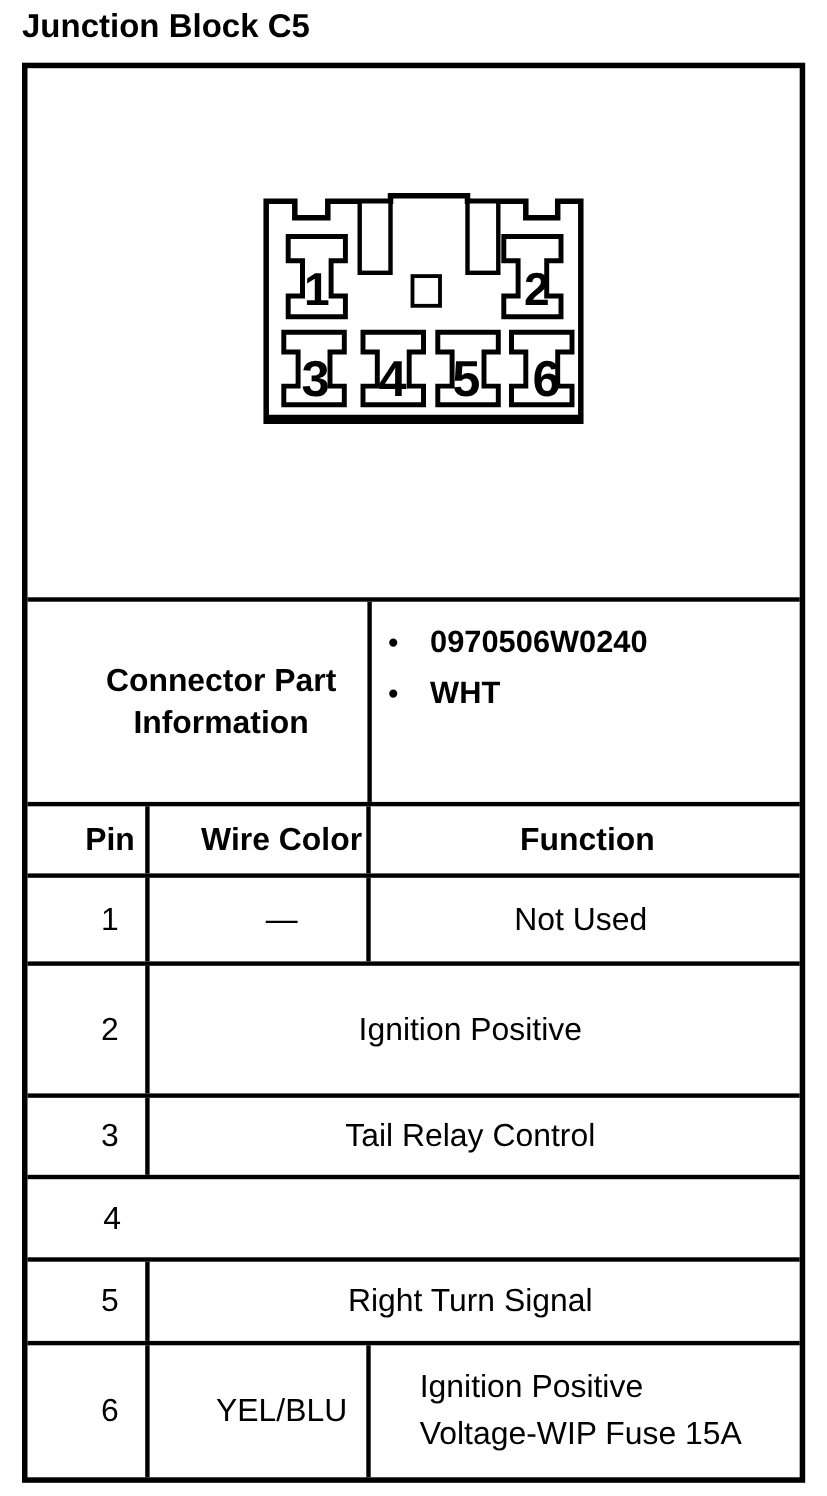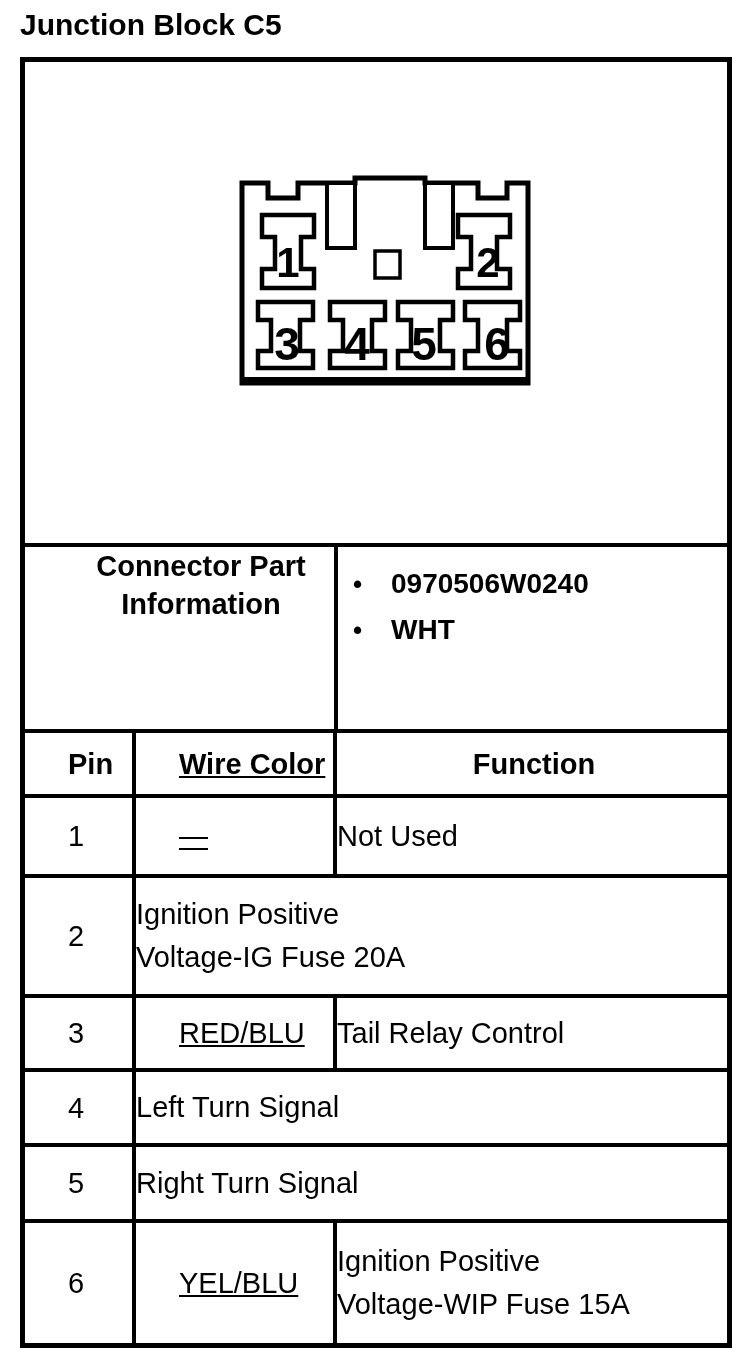--- a/index.html
+++ b/index.html
@@ -78,32 +78,32 @@
   .row-r3 { height: 74px; }
   .row-r4 { height: 75px; }
   .row-r5 { height: 76px; }
   .row-r6 { height: 120px; }
 
   .cell {
     box-sizing: border-box;
     border-right: 4px solid #000;
     display: flex;
     align-items: center;
-    justify-content: flex-start;
+    justify-content: center;
     font-size: 29px;
     line-height: 34px;
     padding-left: 43px;
   }
   .cell:last-child { border-right: none; }
 
   .cell-pin  { width: 111px; flex: 0 0 111px; }
-  .cell-wire { width: 201px; flex: 0 0 201px; text-decoration: underline; }
+  .cell-wire { width: 201px; flex: 0 0 201px; }
   .cell-func {
     flex: 1 1 auto;
-    justify-content: flex-start;
+    justify-content: center;
     padding-left: 0;
     padding-right: 8px;
   }
   .func-lines .fn-line {
     line-height: 43px;
     white-space: nowrap;
   }
   .func-lines .fn-line:empty { display: none; }
 
   .cell-partlabel {
@@ -205,44 +205,36 @@
 
       </div>
     </div>
   </div>
 
   <div class="row row-r2">
     <div class="cell cell-pin">2</div>
     <div class="cell cell-func">
       <div class="func-lines">
         <div class="fn-line">Ignition Positive</div>
-        <div class="fn-line">Voltage-IG Fuse 20A</div>
       </div>
     </div>
   </div>
 
   <div class="row row-r3">
     <div class="cell cell-pin">3</div>
-    <div class="cell cell-wire">RED/BLU</div>
     <div class="cell cell-func">
       <div class="func-lines">
         <div class="fn-line">Tail Relay Control</div>
 
       </div>
     </div>
   </div>
 
   <div class="row row-r4">
     <div class="cell cell-pin">4</div>
-    <div class="cell cell-func">
-      <div class="func-lines">
-        <div class="fn-line">Left Turn Signal</div>
-
-      </div>
-    </div>
   </div>
 
   <div class="row row-r5">
     <div class="cell cell-pin">5</div>
     <div class="cell cell-func">
       <div class="func-lines">
         <div class="fn-line">Right Turn Signal</div>
 
       </div>
     </div>

